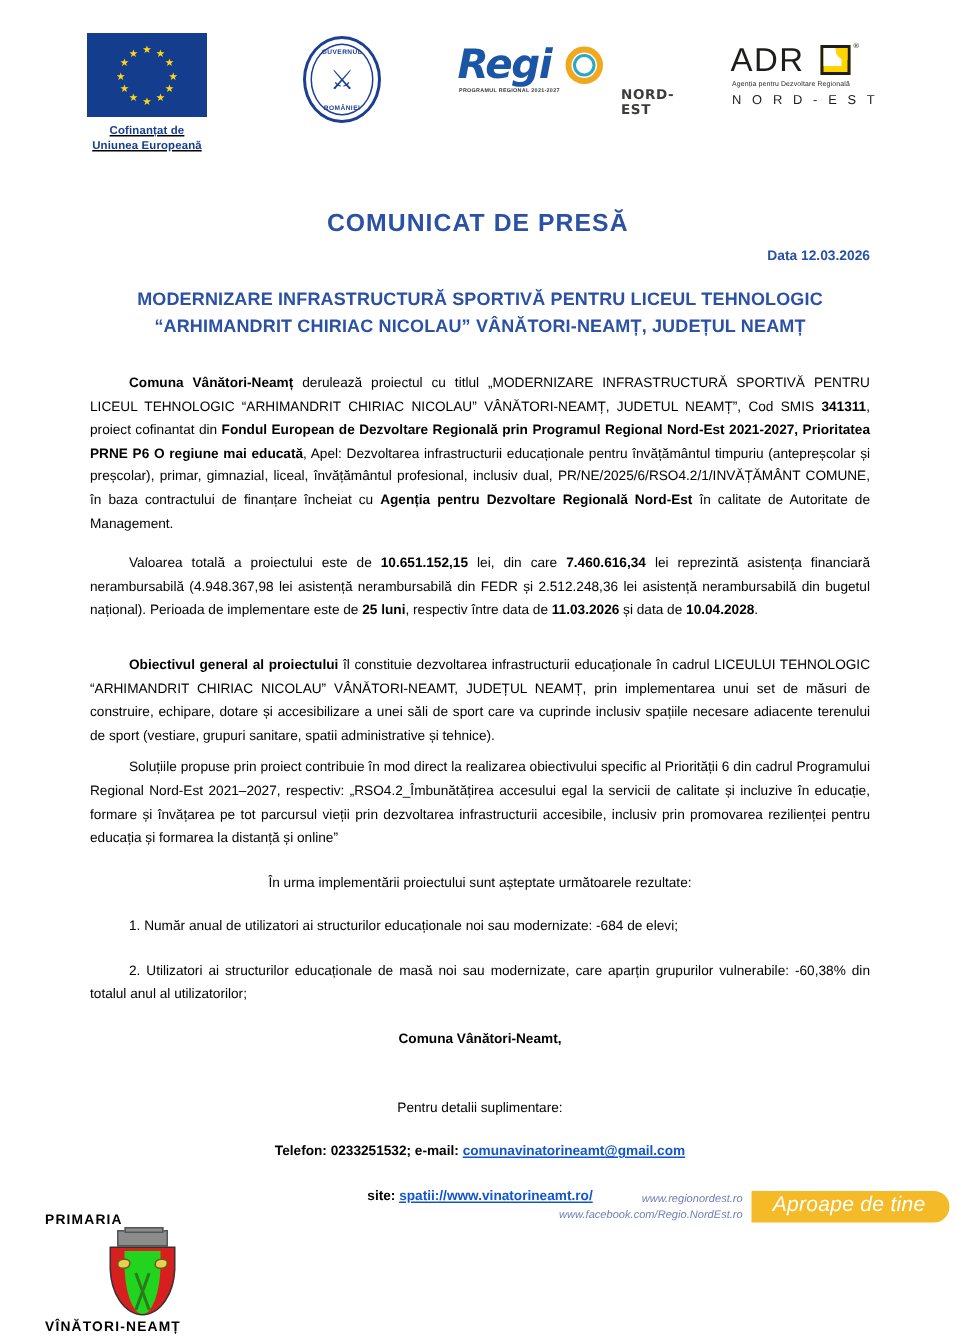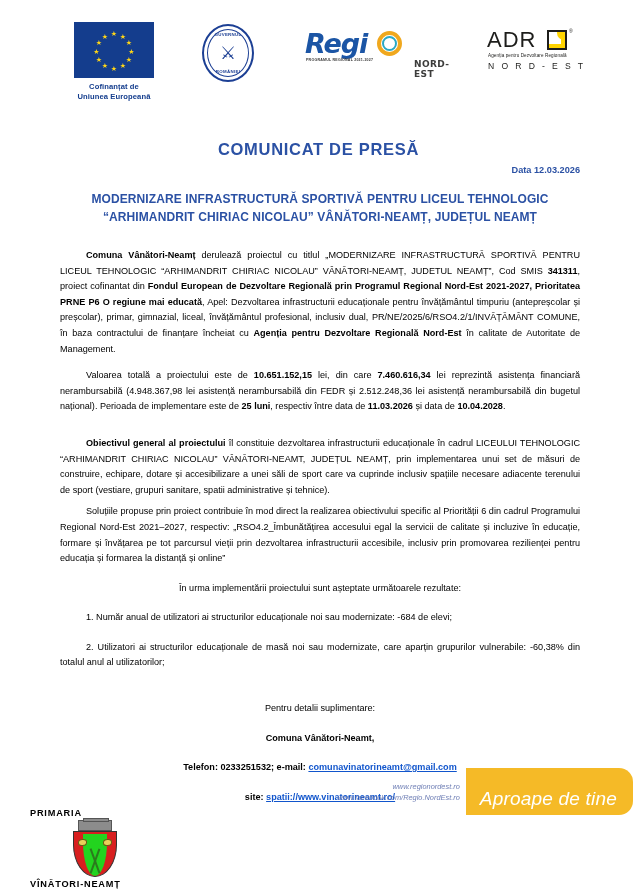--- a/index.html
+++ b/index.html
@@ -20,24 +20,25 @@
   .logo-strip {
     position: absolute;
     top: 0; left: 0;
     width: 637px;
     height: 108px;
   }
 
   
   .eu-logo {
     position: absolute;
-    left: 68px;
+    left: 52px;
     top: 22px;
     width: 92px;
     text-align: center;
+    text-decoration: underline;
   }
   .eu-flag {
     width: 80px;
     height: 54px;
     background: #143d8d;
     margin: 0 auto;
     position: relative;
     border-bottom: 2px solid #143d8d;
   }
   .eu-stars {
@@ -414,23 +415,23 @@
     font-style: italic;
     font-size: 7.4px;
     line-height: 11px;
     color: #6f7fb5;
     padding-right: 6px;
   }
   .footer-pill {
     background: #f5ba27;
     color: #ffffff;
     font-style: italic;
-    font-size: 19px;
+    font-size: 14px;
     font-weight: normal;
-    padding: 20px 16px 5px 14px;
+    padding: 0 16px 5px 14px;
     border-radius: 0 14px 14px 0;
     letter-spacing: 0.2px;
     white-space: nowrap;
   }
 </style>
 </head>
 <body>
 
 <div class="logo-strip">
 
@@ -500,23 +501,23 @@
   <p class="para tight"><span class="b">Obiectivul general al proiectului</span><span> îl constituie dezvoltarea infrastructurii educaționale în cadrul LICEULUI TEHNOLOGIC “ARHIMANDRIT CHIRIAC NICOLAU” VÂNĂTORI-NEAMT, JUDEȚUL NEAMȚ, prin implementarea unui set de măsuri de construire, echipare, dotare și accesibilizare a unei săli de sport care va cuprinde inclusiv spațiile necesare adiacente terenului de sport (vestiare, grupuri sanitare, spatii administrative și tehnice).</span></p>
 
   <p class="para"><span>Soluțiile propuse prin proiect contribuie în mod direct la realizarea obiectivului specific al Priorității 6 din cadrul Programului Regional Nord-Est 2021–2027, respectiv: „RSO4.2_Îmbunătățirea accesului egal la servicii de calitate și incluzive în educație, formare și învățarea pe tot parcursul vieții prin dezvoltarea infrastructurii accesibile, inclusiv prin promovarea rezilienței pentru educația și formarea la distanță și online”</span></p>
 
   <p class="center" style="margin-top:14px;">În urma implementării proiectului sunt așteptate următoarele rezultate:</p>
 
   <p class="para" style="margin-top:14px;">1. Număr anual de utilizatori ai structurilor educaționale noi sau modernizate: -684 de elevi;</p>
 
   <p class="para" style="margin-top:14px;">2. Utilizatori ai structurilor educaționale de masă noi sau modernizate, care aparțin grupurilor vulnerabile: -60,38% din totalul anul al utilizatorilor;</p>
 
+  <p class="center b" style="margin-top:14px;">Comuna Vânători-Neamt,</p>
+
   <p class="center" style="margin-top:30px;">Pentru detalii suplimentare:</p>
-
-  <p class="center b" style="margin-top:14px;">Comuna Vânători-Neamt,</p>
 
   <p class="center" style="margin-top:14px;"><span class="b">Telefon: 0233251532; e-mail: </span><a class="link" href="#">comunavinatorineamt@gmail.com</a></p>
 
   <p class="center" style="margin-top:14px;"><span class="b">site: </span><a class="link" href="#">spatii://www.vinatorineamt.ro/</a></p>
 
 </div>
 
 <div class="footer">
 
   <div class="primaria">

